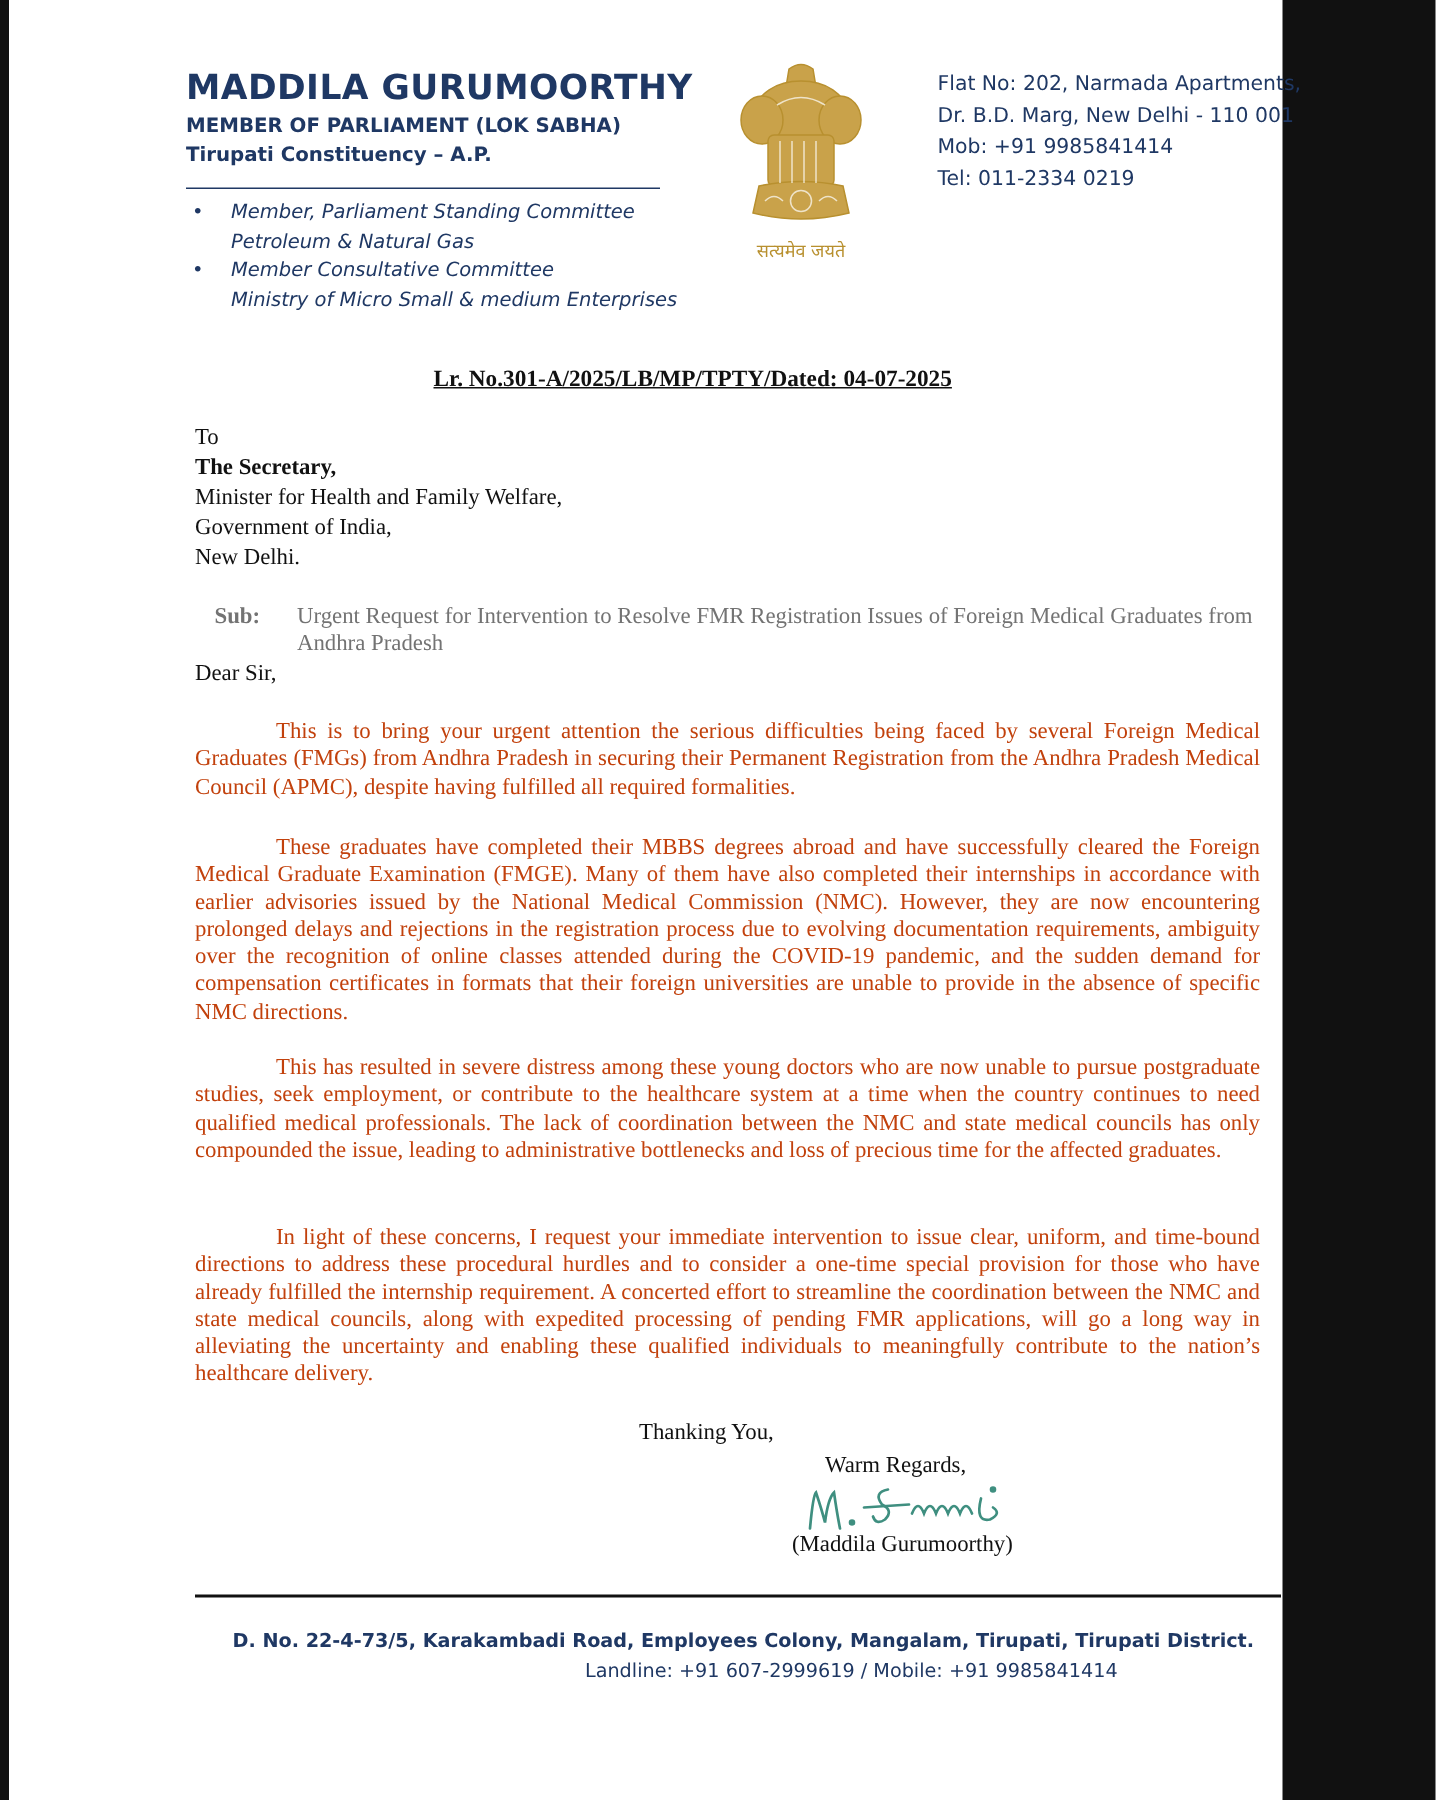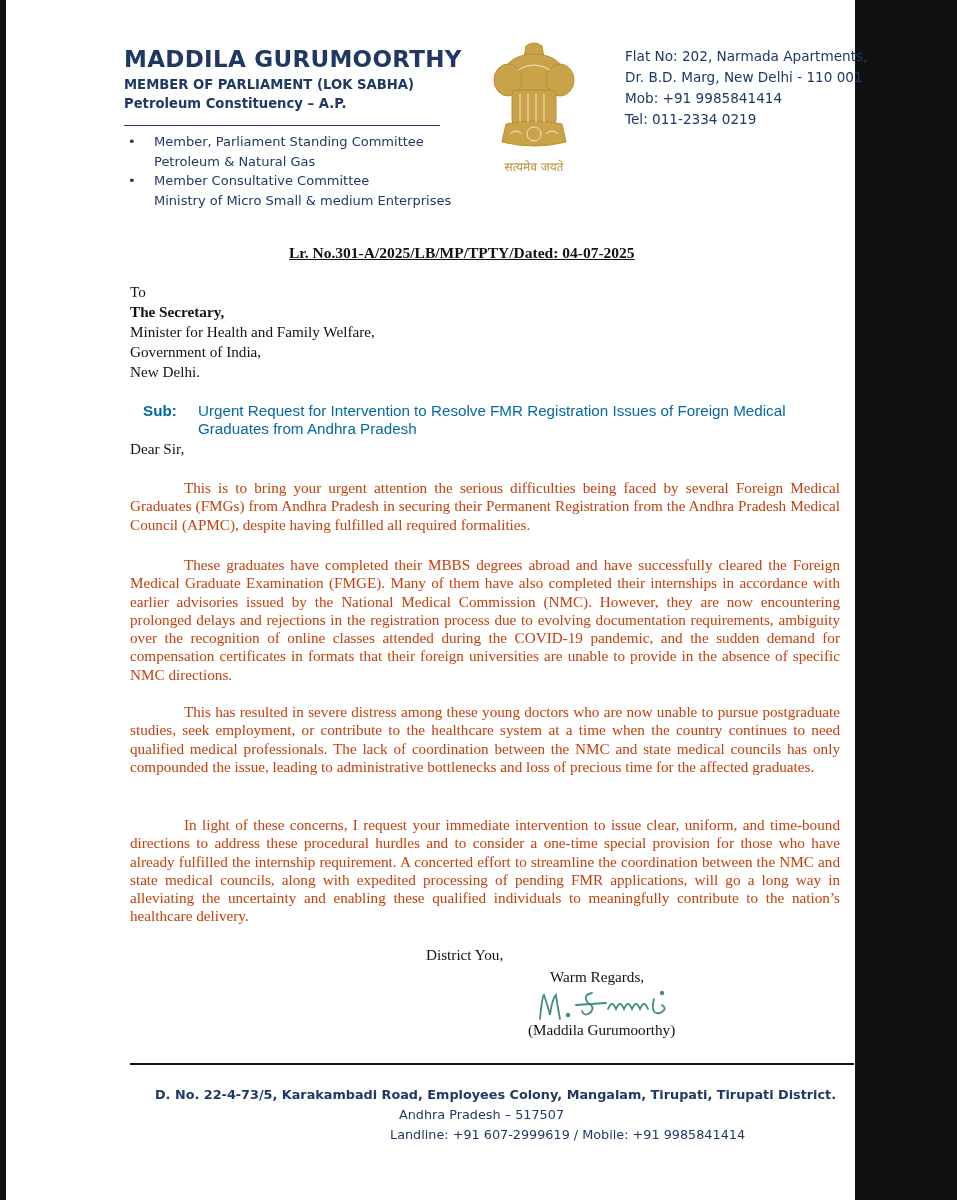--- a/index.html
+++ b/index.html
@@ -9,37 +9,37 @@
   }
   .page {
     position: absolute; left: 6px; top: 0; width: 849px; height: 1200px;
     background: #ffffff;
   }
   .lh-left { position: absolute; left: 118px; top: 46px; width: 350px; color: #1f3864; font-family: "DejaVu Sans", sans-serif; }
   .lh-name { font-size: 23px; font-weight: bold; letter-spacing: 0.3px; color: #1f3864; white-space: nowrap; }
   .lh-sub { font-size: 13.2px; font-weight: bold; margin-top: 5px; white-space: nowrap; color: #1f3864; }
   .lh-sub2 { font-size: 13.2px; font-weight: bold; margin-top: 4px; white-space: nowrap; color: #1f3864; }
   .lh-rule { width: 316px; border-bottom: 1.5px solid #1f3864; margin-top: 14px; }
-  .lh-list { list-style: none; margin: 6px 0 4px 0; padding: 0; }
+  .lh-list { list-style: none; margin: 6px 0 4px 0; padding: 0; font-style: italic; }
   .lh-list li { position: relative; padding-left: 30px; font-size: 13px; line-height: 19.5px; color: #1f3864; white-space: nowrap; }
   .lh-list li::before { content: "\2022"; position: absolute; left: 4px; top: 0; color: #1f3864; font-size: 13px; }
 
   .emblem { position: absolute; left: 468px; top: 40px; width: 120px; height: 145px; }
   .emblem-caption { position: absolute; left: 0; top: 118px; width: 120px; text-align: center; font-family: "DejaVu Sans", sans-serif; font-size: 12px; color: #b8902f; }
 
   .lh-right { position: absolute; left: 619px; top: 46px; font-family: "DejaVu Sans", sans-serif; font-size: 13.6px; color: #1f3864; line-height: 21px; }
   .lh-right div { white-space: nowrap; }
 
   .ref { position: absolute; left: 283px; top: 244px; font-family: "Liberation Serif", serif; font-weight: bold; font-size: 15.5px; text-decoration: underline; color: #111; white-space: nowrap; }
 
   .addr { position: absolute; left: 124px; top: 282px; font-family: "Liberation Serif", serif; font-size: 15.2px; color: #111; line-height: 20px; }
   .addr div { white-space: nowrap; }
   .addr .bold { font-weight: bold; }
 
-  .sub { position: absolute; left: 124px; top: 402px; width: 720px; font-family: Liberation Sans, sans-serif; font-size: 15.2px; color: #0369a1; line-height: 18px; }
+  .sub { position: absolute; left: 124px; top: 402px; width: 720px; font-family: Liberation Serif, serif; font-size: 15.2px; color: #737373; line-height: 18px; }
   .sub-label { position: absolute; left: 13px; top: 0; font-weight: bold; }
   .sub-text { margin-left: 68px; }
   .salutation { position: absolute; left: 124px; top: 440px; font-family: "Liberation Serif", serif; font-size: 15.2px; color: #111; }
 
   .body { position: absolute; left: 124px; width: 710px; font-family: "Liberation Serif", serif; font-size: 15.2px; color: #c2410c; line-height: 18.3px; text-align: justify; }
   .body p { margin: 0; text-indent: 54px; }
 
   .closing { position: absolute; font-family: "Liberation Serif", serif; font-size: 15.2px; color: #111; white-space: nowrap; }
   .signature { position: absolute; left: 530px; top: 985px; width: 180px; height: 40px; }
 
@@ -48,21 +48,21 @@
   .footer div { white-space: nowrap; }
 </style>
 </head>
 <body>
 
 <div class="page">
 
   <div class="lh-left">
     <div class="lh-name">MADDILA GURUMOORTHY</div>
     <div class="lh-sub">MEMBER OF PARLIAMENT (LOK SABHA)</div>
-    <div class="lh-sub2">Petroleum Constituency – A.P.</div>
+    <div class="lh-sub2">Tirupati Constituency – A.P.</div>
     <div class="lh-rule"></div>
     <ul class="lh-list">
       <li>
         <div>Member, Parliament Standing Committee</div>
         <div>Petroleum &amp; Natural Gas</div>
       </li>
       <li>
         <div>Member Consultative Committee</div>
         <div>Ministry of Micro Small &amp; medium Enterprises</div>
       </li>
@@ -127,21 +127,21 @@
   <div class="body" style="top:556px;">
     <p>These graduates have completed their MBBS degrees abroad and have successfully cleared the Foreign Medical Graduate Examination (FMGE). Many of them have also completed their internships in accordance with earlier advisories issued by the National Medical Commission (NMC). However, they are now encountering prolonged delays and rejections in the registration process due to evolving documentation requirements, ambiguity over the recognition of online classes attended during the COVID-19 pandemic, and the sudden demand for compensation certificates in formats that their foreign universities are unable to provide in the absence of specific NMC directions.</p>
   </div>
   <div class="body" style="top:703px;">
     <p>This has resulted in severe distress among these young doctors who are now unable to pursue postgraduate studies, seek employment, or contribute to the healthcare system at a time when the country continues to need qualified medical professionals. The lack of coordination between the NMC and state medical councils has only compounded the issue, leading to administrative bottlenecks and loss of precious time for the affected graduates.</p>
   </div>
   <div class="body" style="top:816px;">
     <p>In light of these concerns, I request your immediate intervention to issue clear, uniform, and time-bound directions to address these procedural hurdles and to consider a one-time special provision for those who have already fulfilled the internship requirement. A concerted effort to streamline the coordination between the NMC and state medical councils, along with expedited processing of pending FMR applications, will go a long way in alleviating the uncertainty and enabling these qualified individuals to meaningfully contribute to the nation’s healthcare delivery.</p>
   </div>
 
-  <div class="closing" style="left:420px; top:946px;">District You,</div>
+  <div class="closing" style="left:420px; top:946px;">Thanking You,</div>
   <div class="closing" style="left:544px; top:968px;">Warm Regards,</div>
 
   <div class="signature">
     <svg width="180" height="40" viewBox="0 0 180 40">
       <g fill="none" stroke="#3f8f80" stroke-width="1.8" stroke-linecap="round">
         <path d="M4 34 Q6 12 8 10 Q12 22 14 30 Q16 14 20 10 Q22 24 24 34"></path>
         <circle cx="32" cy="30" r="1.3" fill="#3f8f80"></circle>
         <path d="M56 8 Q46 10 52 18 Q60 22 54 28 Q48 32 46 26"></path>
         <path d="M40 20 L70 18"></path>
         <path d="M72 24 q4 -10 8 0 q4 -10 8 0 q4 -10 8 0 q4 -10 8 0 q4 -10 8 0"></path>
@@ -149,17 +149,16 @@
         <circle cx="126" cy="8" r="1.3" fill="#3f8f80"></circle>
       </g>
     </svg>
   </div>
 
   <div class="closing" style="left:522px; top:1021px;">(Maddila Gurumoorthy)</div>
 
   <div class="footer-rule"></div>
   <div class="footer">
     <div style="padding-left:31px;font-weight:bold;">D. No. 22-4-73/5, Karakambadi Road, Employees Colony, Mangalam, Tirupati, Tirupati District.</div>
-    <div style="padding-left:275px;">Andhra Pradesh – 517507</div>
     <div style="padding-left:266px;">Landline: +91 607-2999619 / Mobile: +91 9985841414</div>
   </div>
 
 </div>
 
 </body></html>

